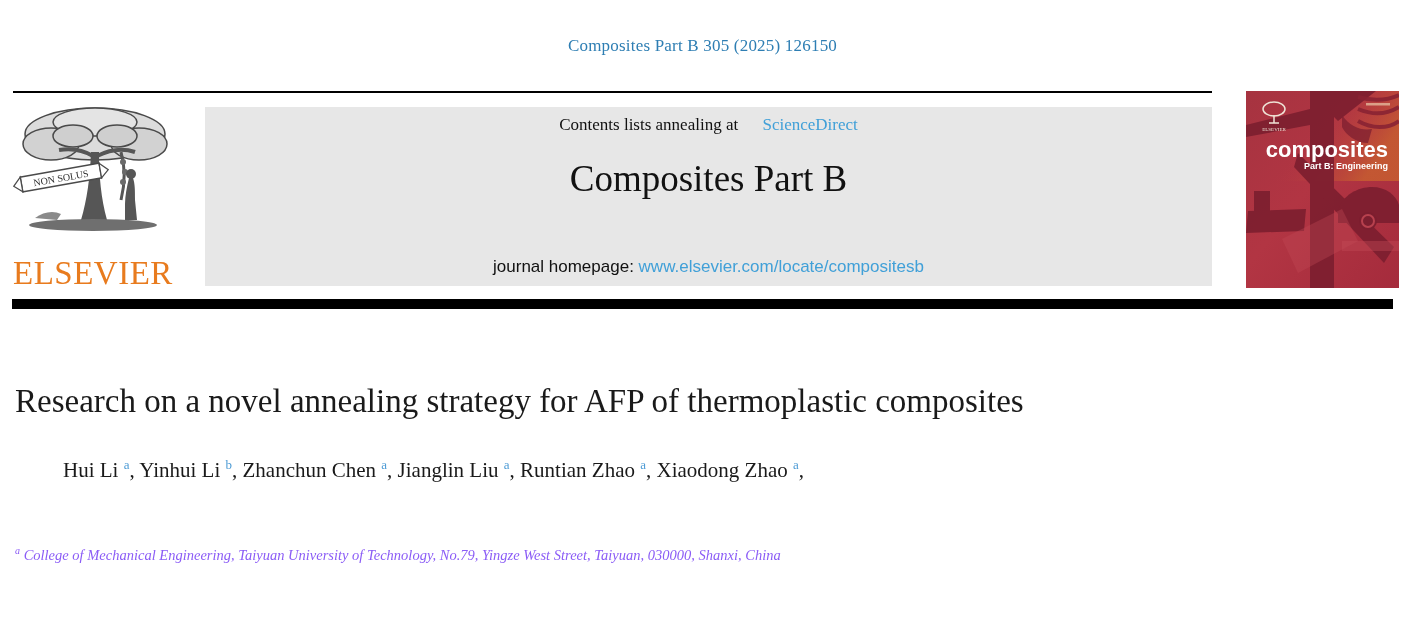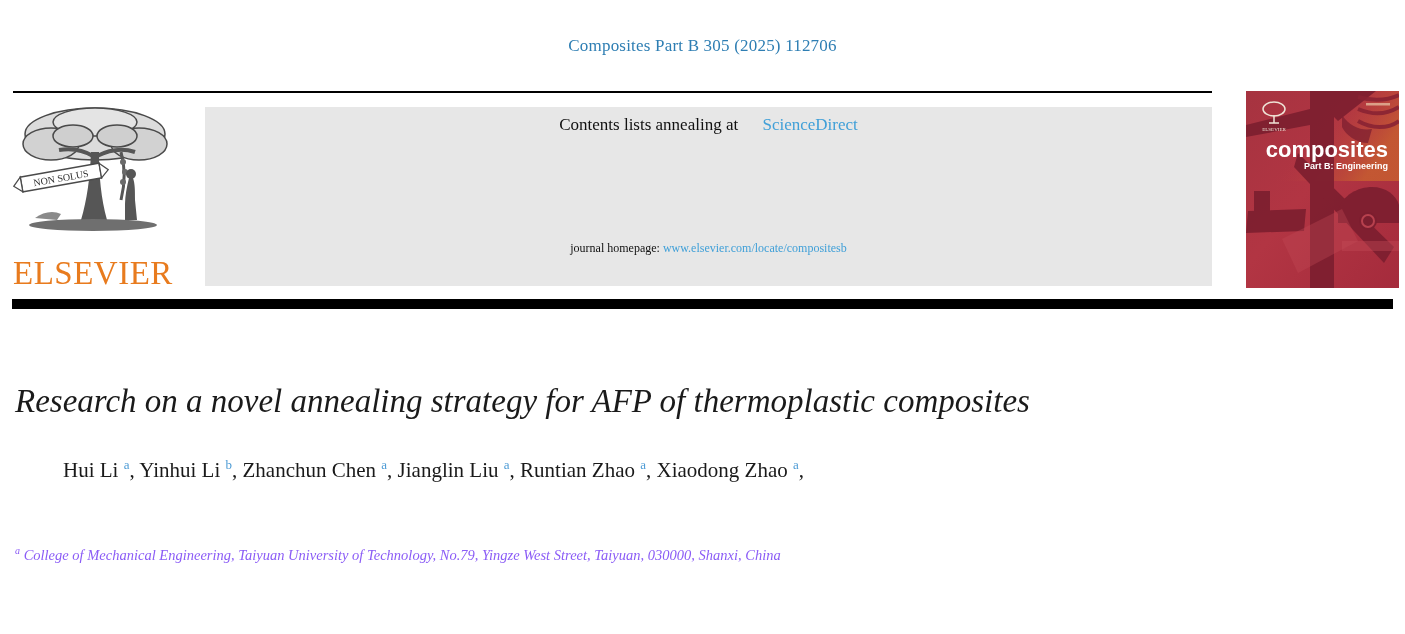--- a/index.html
+++ b/index.html
@@ -24,51 +24,51 @@
   }
 
   .journal-box {
     position:absolute; left:205px; top:107px; width:1007px; height:179px;
     background:var(--header-box-gray); text-align:center;
   }
   .contents-line { position:absolute; top:8px; left:0; width:100%; font-size:17px; color:#111; }
   .contents-line a { color:var(--link-blue);margin-left:20px; }
   .journal-title { position:absolute; top:50px; left:0; width:100%; font-size:37px; color:#111; }
   .homepage-line {
-    position:absolute; top:134px; left:0; width:100%;
-    font-family:Liberation Serif, serif; font-size:12px; color:#111;
+    position:absolute; top:150px; left:0; width:100%;
+    font-family:Liberation Sans, sans-serif; font-size:17px; color:#111;
   }
   .homepage-line a { color:var(--link-blue); }
 
   .cover-thumb { position:absolute; left:1246px; top:91px; width:153px; height:197px;text-decoration:underline; }
   .cover-thumb svg { display:block; }
 
   .thick-rule { position:absolute; top:299px; left:12px; width:1381px; height:10px; background:#000; }
 
   .article-title {
     position:absolute; top:383px; left:15px; width:1330px; margin:0;
-    font-size:33px; font-weight:400; color:#1a1a1a;font-style:italic;
+    font-size:33px; font-weight:400; color:#1a1a1a;
   }
 
   .authors {
     position:absolute; top:452px; left:15px; width:1150px;
     font-size:21px; line-height:36px; color:#1a1a1a;margin-left:48px;
   }
   .authors sup { color:var(--superscript-blue); font-size:13px; line-height:0; }
 
   .affiliations {
     position:absolute; top:543px; left:15px; width:1370px;
     font-size:14.5px; font-style:italic; line-height:25px; color:#8b5cf6;
   }
   .affil-line sup { font-size:10px; line-height:0; }
 </style>
 </head>
 <body style="--citation-blue: #2e7eb3; --link-blue: #41a0d8; --elsevier-orange: #e87b1e; --header-box-gray: #e7e7e7; --superscript-blue: #4d9bd5; --cover-red: #b23543; --cover-dark-silhouette: #7c1e2f;">
 
-<div class="citation">Composites Part B 305 (2025) 112706</div>
+<div class="citation">Composites Part B 305 (2025) 126150</div>
 
 <div class="top-rule"></div>
 
 <div class="publisher-logo">
   <svg width="162" height="148" viewBox="0 0 162 148">
 
     <g stroke="#4a4a4a" stroke-width="1.5" fill="#dcdcdc">
       <ellipse cx="82" cy="34" rx="70" ry="26"></ellipse>
       <ellipse cx="38" cy="44" rx="28" ry="16" fill="#d2d2d2"></ellipse>
       <ellipse cx="126" cy="44" rx="28" ry="16" fill="#d2d2d2"></ellipse>
@@ -96,20 +96,21 @@
       <text x="48" y="81.5" text-anchor="middle" font-size="10" font-family="Liberation Serif, serif" fill="#333">NON SOLUS</text>
     </g>
   </svg>
   <div class="elsevier-word">ELSEVIER</div>
 </div>
 
 <div class="journal-box">
   <div class="contents-line">
     <span>Contents lists annealing at </span><a>ScienceDirect</a>
   </div>
+  <div class="journal-title">Composites Part B</div>
   <div class="homepage-line">
     <span>journal homepage: </span><a>www.elsevier.com/locate/compositesb</a>
   </div>
 </div>
 
 <div class="cover-thumb">
   <svg width="153" height="197" viewBox="0 0 153 197">
     <defs>
       <linearGradient id="covg" x1="0" y1="0" x2="1" y2="1">
         <stop offset="0" stop-color="#a63340"></stop>

